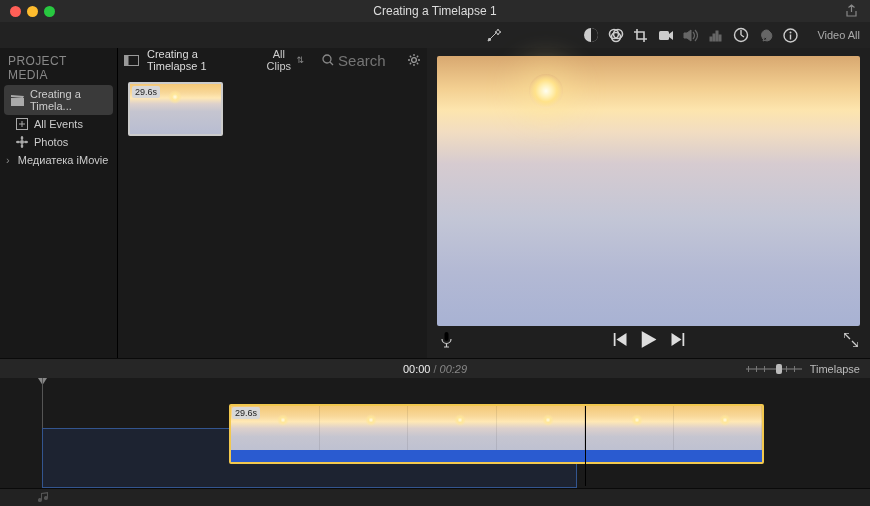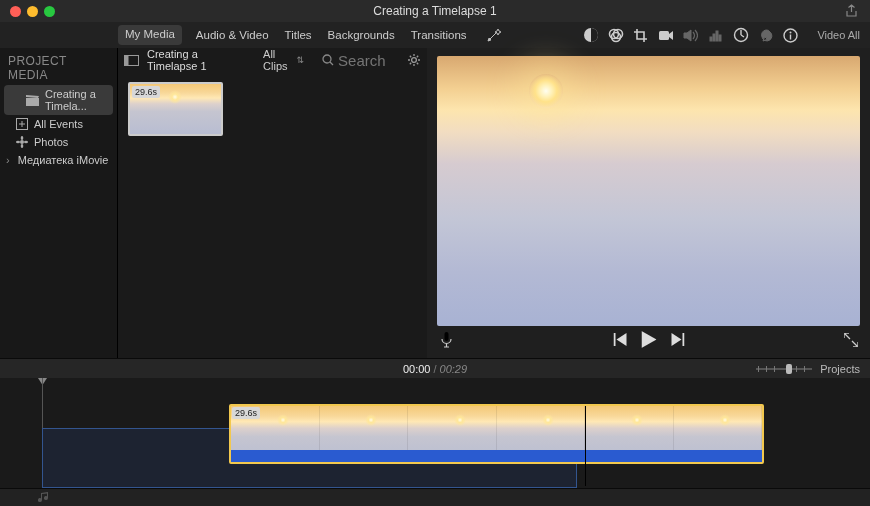--- a/index.html
+++ b/index.html
@@ -28,30 +28,30 @@
 .circbtn { width:17px; height:17px; display:flex; align-items:center; justify-content:center; cursor:pointer; }
 .circbtn svg { fill:#ccc; }
 .circbtn.dim svg { fill:#666; stroke:#666; }
 .reset { color:#aaa; font-size:11px; cursor:pointer; }
 
 
 .main { height: 310px; display: flex; }
 .left-col { width: 118px; background: #181818; border-right:1px solid #000; }
 .hdr { font-size:12px; color:#888; padding:6px 8px 3px; letter-spacing:0.4px; }
 .srow { padding:3px 6px 3px 16px; display:flex; align-items:center; gap:6px; cursor:pointer; font-size:11px; }
-.srow.sel { background:#3a3a3a; border-radius:4px; margin:0 4px; padding-left:22px; }
+.srow.sel { background:#3a3a3a; border-radius:4px; margin:0 4px; padding-left:7px; }
 .srow svg { fill:#aaa; flex-shrink:0; }
 .disc { color:#888; margin-right:2px; }
 
 .browser { width: 309px; background:#1a1a1a; display:flex; flex-direction:column; }
 .brow-top { height:24px; display:flex; align-items:center; gap:8px; padding:0 6px; }
 .brow-top svg { fill:#999; }
 .sel-text { color:#ddd; font-size:11px; }
 .upd { font-size:9px; color:#888; }
-.clips-dd { display:flex; align-items:center; gap:2px; }
+.clips-dd { display:flex; align-items:center; gap:2px;text-align:center; }
 .search-wrap { display:flex; align-items:center; gap:4px; flex:1; }
 .search-input { background:transparent; border:none; color:#888; font-size:15px; outline:none; width:60px; }
 .gear { margin-left:auto; }
 .thumb-area { padding:10px; flex:1; }
 .clip-th { width:95px; height:54px; border:2px solid #ccc; border-radius:2px; position:relative; background:linear-gradient(to bottom, #f4c877 0%, #f8d89a 18%, #ffe8b5 28%, #dcd0cc 40%, #c5c5d0 55%, #b8bdd2 100%); }
 .clip-th::before { content:""; position:absolute; left:38px; top:6px; width:14px; height:14px; border-radius:50%; background:radial-gradient(circle,#fffbe6 0%,#ffe79a 30%,transparent 70%); }
 .dur-badge { position:absolute; left:2px; top:2px; background:#d8d8d8; color:#222; font-size:9px; padding:1px 3px; border-radius:2px; }
 
 .viewer { flex:1; background:#1f1f1f; display:flex; flex-direction:column; padding:8px 10px 4px; }
 .vid { flex:1; border-radius:2px; background:linear-gradient(to bottom, #d8a870 0%, #f3cf91 12%, #fde5ae 20%, #f2ddc1 28%, #d6cbd0 40%, #c3c6d6 60%, #b3b9d4 80%, #a8b2d3 100%); position:relative; }
@@ -99,27 +99,20 @@
   <div class="title">Creating a Timelapse 1</div>
   <div class="share icnbtn">
       <svg width="13" height="14" viewBox="0 0 13 14">
         <path d="M6.5 1v7M3.5 3.5L6.5 1l3 2.5M2 7v5h9V7" stroke-width="1.2"></path>
       </svg>
     </div>
 </div>
 
 <div class="tabrow">
   <div class="spacer-left"></div>
-  <div class="tabs">
-    <div class="tab active">My Media</div>
-    <div class="tab">Audio &amp; Video</div>
-    <div class="tab">Titles</div>
-    <div class="tab">Backgrounds</div>
-    <div class="tab">Transitions</div>
-  </div>
   <div class="tabrow-right">
     <span class="wand icnbtn" style="margin-right:72px">
         <svg width="15" height="15" viewBox="0 0 15 15">
           <path d="M2 13L11 4m-9 9l1-3 2 2zM12 1l1 2 2 1-2 1-1 2-1-2-2-1 2-1z" stroke-width="1"></path>
         </svg>
       </span>
     <span class="circbtn">
         <svg width="16" height="16" viewBox="0 0 16 16">
           <circle cx="8" cy="8" r="7"></circle>
           <path d="M8 1a7 7 0 010 14z" fill="#1f1f1f"></path>
@@ -282,21 +275,21 @@
   </div>
   <div class="zoom">
     <div class="zslider">
       <span class="ztick" style="left:2px"></span>
         <span class="ztick" style="left:10px"></span>
         <span class="ztick" style="left:18px"></span>
       <span class="ztick" style="left:40px"></span>
         <span class="ztick" style="left:48px"></span>
       <div class="zknob"></div>
     </div>
-    <span class="settings">Projects</span>
+    <span class="settings">Timelapse</span>
   </div>
 </div>
 
 <div class="timeline">
   <div class="ph-head"></div>
   <div class="playhead"></div>
   <div class="clip-outline"></div>
   <div class="tl-clip">
     <div class="tl-frame"></div>
     <div class="tl-frame"></div>

